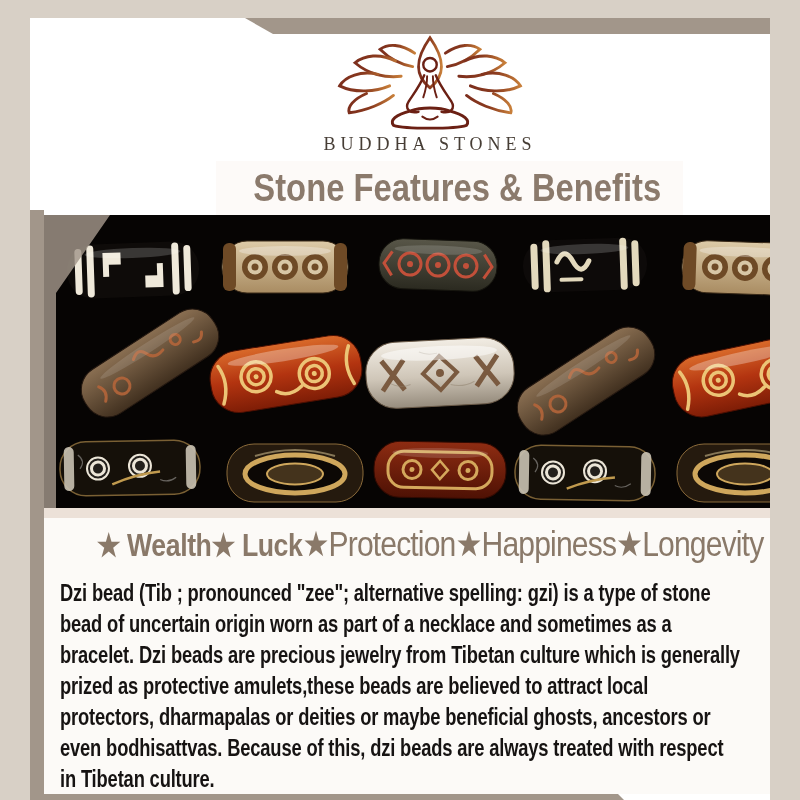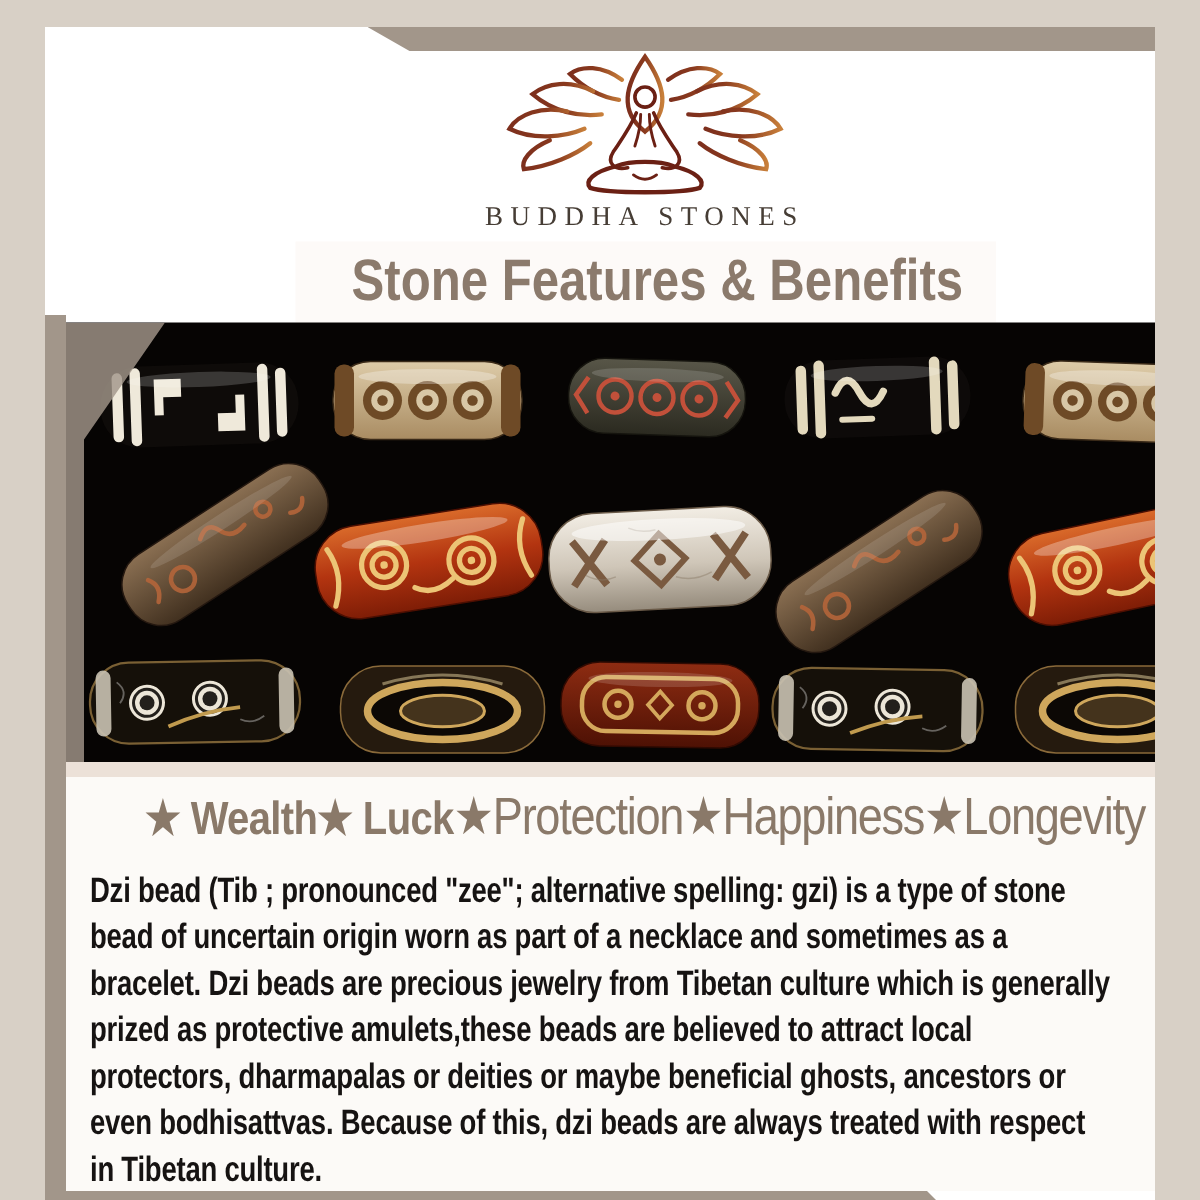--- a/index.html
+++ b/index.html
@@ -12,21 +12,21 @@
   .ribbon-right{left:781px;top:0;width:19px;height:622px;
       clip-path:polygon(0 0,100% 0,100% calc(100% - 30px),0 100%);}
   .ribbon-left{left:0;top:192px;width:14px;height:608px;}
   .ribbon-bottom{left:0;top:776px;width:612px;height:24px;
       clip-path:polygon(0 0,588px 0,100% 100%,0 100%);}
   
   .logo{position:absolute;left:300px;top:14px;width:200px;height:100px;}
   .brand-name{position:absolute;left:0;top:116px;width:800px;text-align:center;
       font-family:"Liberation Serif",serif;font-size:18px;letter-spacing:5px;color:#463d35;}
   
-  .banner{position:absolute;left:167px;top:143px;width:467px;height:54px;background:#fdfaf8;}
+  .banner{position:absolute;left:186px;top:143px;width:467px;height:54px;background:#fdfaf8;}
   .banner-title{margin:0;width:100%;text-align:center;font-weight:700;font-size:39px;line-height:54px;
       color:#8b7a6c;transform:scaleX(0.84);transform-origin:50% 0;white-space:nowrap;}
   
   .gallery{position:absolute;left:14px;top:197px;width:767px;height:293px;background:#060403;overflow:hidden;}
   .gallery svg{display:block;}
   .dzi-ribbon{position:absolute;left:0;top:258px;width:240px;height:35px;background:#8b7e71;
       clip-path:polygon(0 0,218px 0,100% 100%,0 100%);}
   .dzi-ribbon span{display:block;padding-left:58px;font-size:28px;line-height:34px;color:#faf7f1;}
   .beige-strip{position:absolute;left:14px;top:490px;width:773px;height:10px;background:#ece1d8;}
   .white-panel{position:absolute;left:14px;top:500px;width:773px;height:276px;background:#fcfaf7;}

